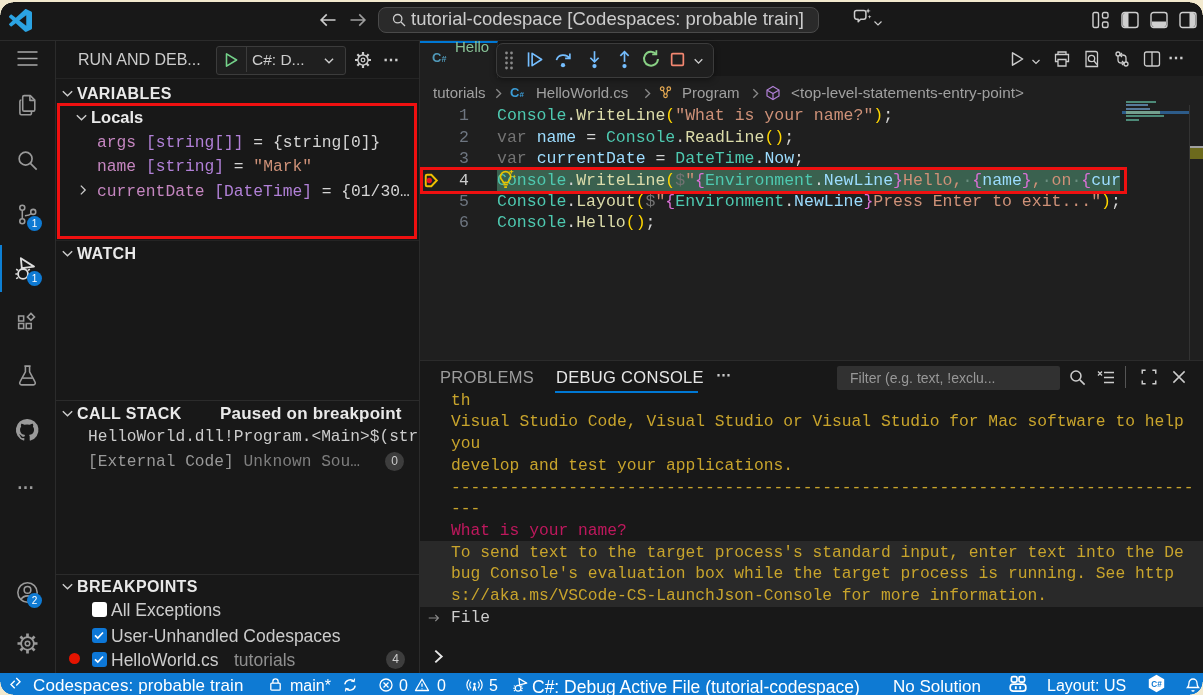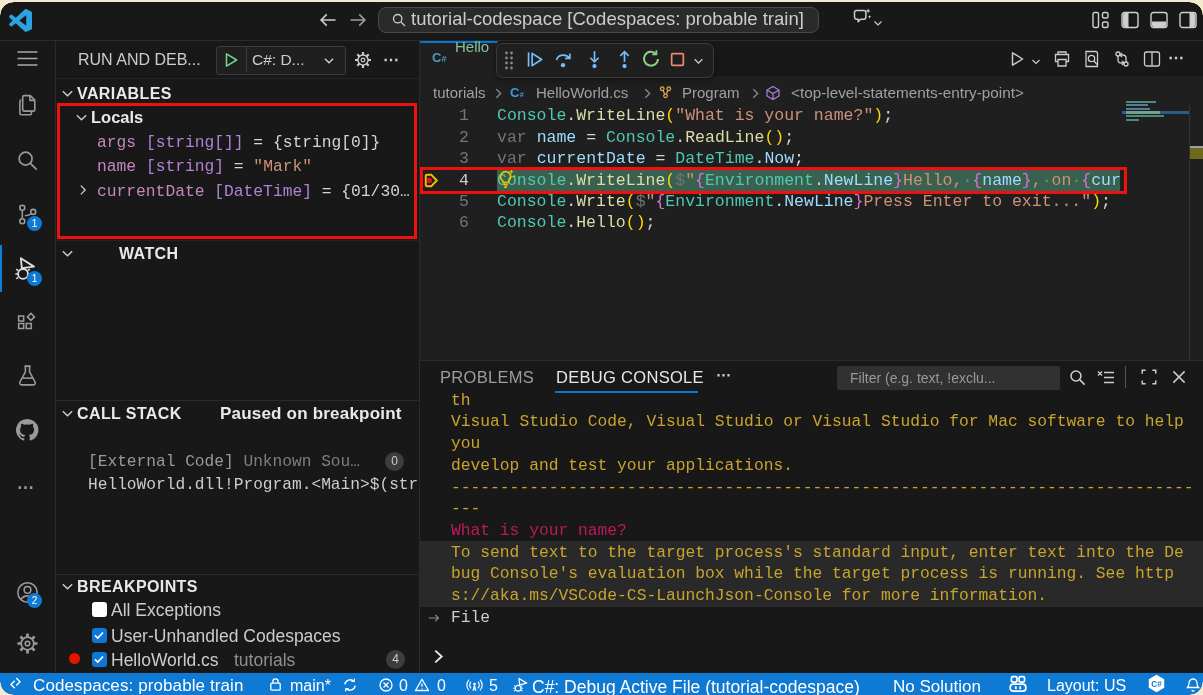--- a/index.html
+++ b/index.html
@@ -170,29 +170,29 @@
 <div class="a" style="left:76px;top:183px;"><svg width="14" height="14" viewBox="0 0 16 16" fill="none" stroke="#cccccc" stroke-width="1.5">
       <path d="m5.5 3 5 5-5 5"></path>
     </svg></div>
 <div class="a mono" style="left:97px;top:182px;font-size:16.3px;"><span style="color:#C586C0">currentDate</span><span style="color:#d4d4d4"> </span><span style="color:#B180D7">[DateTime]</span><span style="color:#d4d4d4"> = {01/30…</span></div>
 
 <div class="a" style="left:57px;top:103px;width:354px;height:130px;border:3px solid #ef1010;"></div>
 
 <div class="a" style="left:60px;top:246px;"><svg width="15" height="15" viewBox="0 0 16 16" fill="none" stroke="#cccccc" stroke-width="1.5">
       <path d="m3 5.5 5 5 5-5"></path>
     </svg></div>
-<div class="a hdr" style="left:77px;top:245px;margin-left:42px;">WATCH</div>
+<div class="a hdr" style="left:77px;top:245px;">WATCH</div>
 
 <div class="a" style="left:56px;top:400px;width:363px;height:1px;background:#2b2b2b;"></div>
 <div class="a" style="left:60px;top:406px;"><svg width="15" height="15" viewBox="0 0 16 16" fill="none" stroke="#cccccc" stroke-width="1.5">
       <path d="m3 5.5 5 5 5-5"></path>
     </svg></div>
 <div class="a hdr" style="left:77px;top:405px;">CALL STACK</div>
 <div class="a" style="left:220px;top:404px;color:#e9e9e9;font-weight:bold;font-size:17px;letter-spacing:.2px;">Paused on breakpoint</div>
-<div class="a mono" style="left:88px;top:428px;font-size:16.2px;color:#cccccc;white-space:pre;margin-top:48px;">HelloWorld.dll!Program.&lt;Main&gt;$(str</div>
+<div class="a mono" style="left:88px;top:428px;font-size:16.2px;color:#cccccc;white-space:pre;">HelloWorld.dll!Program.&lt;Main&gt;$(str</div>
 <div class="a mono" style="left:88px;top:453px;font-size:16.2px;color:#999999;white-space:pre;">[External Code] <span style="color:#7e7e7e">Unknown Sou…</span></div>
 <div class="a" style="left:385px;top:452px;width:19px;height:19px;background:#3d3d3d;border-radius:50%;color:#cccccc;font-size:12px;text-align:center;line-height:19px;">0</div>
 
 <div class="a" style="left:56px;top:574px;width:363px;height:1px;background:#2b2b2b;"></div>
 <div class="a" style="left:60px;top:579px;"><svg width="15" height="15" viewBox="0 0 16 16" fill="none" stroke="#cccccc" stroke-width="1.5">
       <path d="m3 5.5 5 5 5-5"></path>
     </svg></div>
 <div class="a hdr" style="left:77px;top:578px;">BREAKPOINTS</div>
 <div class="a" style="left:92px;top:602px;width:14.5px;height:14.5px;background:#ffffff;border-radius:3px;"></div>
 <div class="a" style="left:111px;top:600px;color:#cccccc;font-size:17.5px;">All Exceptions</div>
@@ -244,21 +244,21 @@
 2
 3
 <span style="color:#cccccc">4</span>
 5
 6</div>
 
 <div class="a ln" style="left:497px;top:105.3px;"><span class="t">Console</span><span class="w">.</span><span class="y">WriteLine</span><span class="g">(</span><span class="o">"What is your name?"</span><span class="g">)</span><span class="w">;</span>
 <span class="b">var</span><span class="w"> </span><span class="lb">name</span><span class="w"> = </span><span class="t">Console</span><span class="w">.</span><span class="y">ReadLine</span><span class="g">()</span><span class="w">;</span>
 <span class="b">var</span><span class="w"> </span><span class="lb">currentDate</span><span class="w"> = </span><span class="t">DateTime</span><span class="w">.</span><span class="lb">Now</span><span class="w">;</span>
 <span class="t">Console</span><span class="w">.</span><span class="y">WriteLine</span><span class="g">(</span><span class="b">$</span><span class="o">"</span><span class="p">{</span><span class="t">Environment</span><span class="w">.</span><span class="lb">NewLine</span><span class="p">}</span><span class="o">Hello,</span><span style="color:#6b8f80">·</span><span class="p">{</span><span class="lb">name</span><span class="p">}</span><span class="o">,</span><span style="color:#6b8f80">·</span><span class="o">on</span><span style="color:#6b8f80">·</span><span class="p">{</span><span class="lb">cur</span>
-<span class="t">Console</span><span class="w">.</span><span class="y">Write</span><span class="g">(</span><span class="b">$</span><span class="o">"</span><span class="p">{</span><span class="t">Environment</span><span class="w">.</span><span class="lb">NewLine</span><span class="p">}</span><span class="o">Press Enter to exit..."</span><span class="g">)</span><span class="w">;</span>
+<span class="t">Console</span><span class="w">.</span><span class="y">Layout</span><span class="g">(</span><span class="b">$</span><span class="o">"</span><span class="p">{</span><span class="t">Environment</span><span class="w">.</span><span class="lb">NewLine</span><span class="p">}</span><span class="o">Press Enter to exit..."</span><span class="g">)</span><span class="w">;</span>
 <span class="t">Console</span><span class="w">.</span><span class="y">Hello</span><span class="g">()</span><span class="w">;</span></div>
 
 <div class="a" style="left:424px;top:172.5px;"><svg width="15" height="15" viewBox="0 0 17 17">
       <path d="M2 3.5A1.5 1.5 0 0 1 3.5 2h4.8l6.2 6.5-6.2 6.5H3.5A1.5 1.5 0 0 1 2 13.5z" fill="none" stroke="#f0c000" stroke-width="2.2"></path>
       <circle cx="6" cy="8.5" r="3" fill="#e81123"></circle>
     </svg></div>
 
 <div class="a" style="left:495px;top:168px;"><svg width="21" height="22" viewBox="0 0 20 21">
       <g fill="none" stroke="#e9c400" stroke-width="1.6">
         <path d="M5.2 8.4a4.9 4.9 0 1 1 9.8 0c0 1.7-.9 2.6-1.7 3.5-.6.7-1 1.2-1.1 2.1H8c-.1-.9-.5-1.4-1.1-2.1-.8-.9-1.7-1.8-1.7-3.5z"></path>

